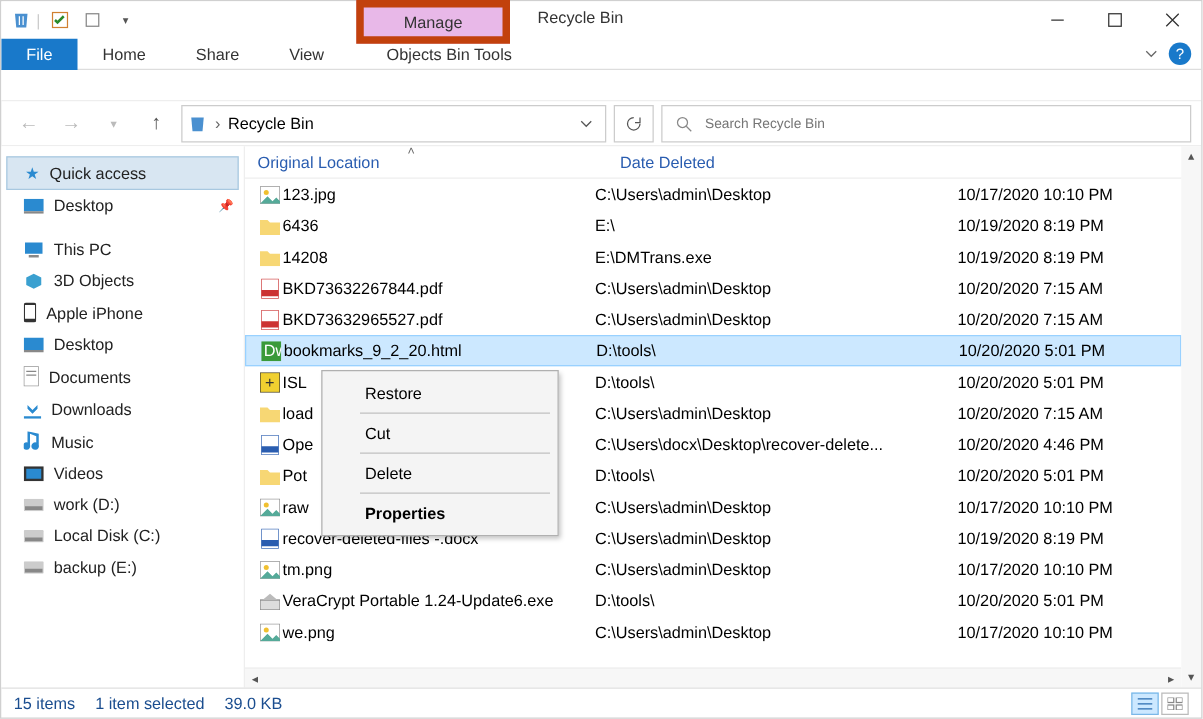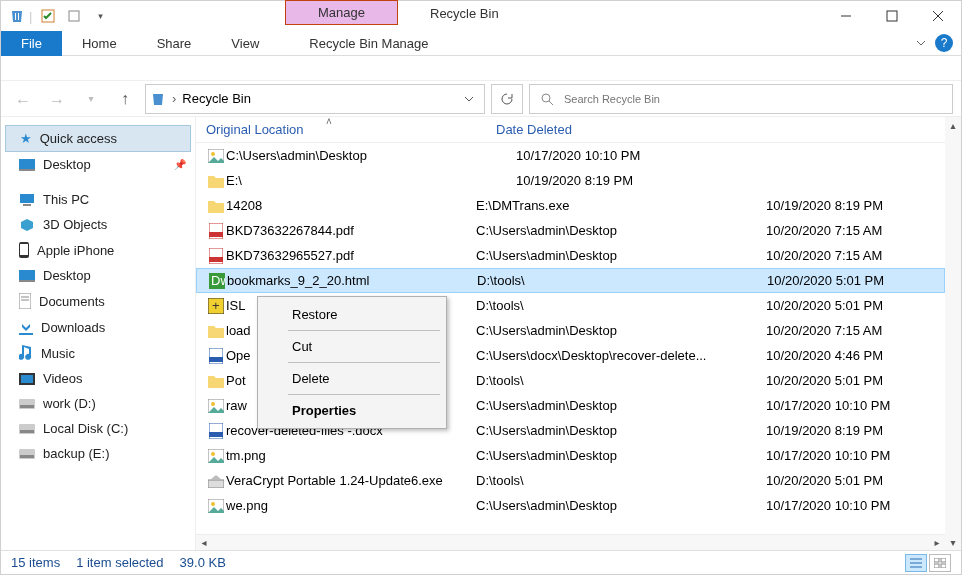--- a/index.html
+++ b/index.html
@@ -3,21 +3,21 @@
 <meta charset="utf-8">
 <style>
 * { box-sizing: border-box; margin: 0; padding: 0; font-family: "Segoe UI", Tahoma, sans-serif; font-size: 13px; }
 body { width: 962px; height: 575px; background: #fff; overflow: hidden; display: flex; flex-direction: column; border: 1px solid #d0d0d0; }
 
 
 .titlebar { height: 30px; display: flex; align-items: center; background: #fff; }
 .tb-left { display: flex; align-items: center; gap: 4px; padding-left: 8px; }
 .tb-qat { display: flex; align-items: center; gap: 2px; }
 .tb-qat button { width: 24px; height: 24px; background: none; border: none; display: flex; align-items: center; justify-content: center; }
-.tb-ctx-tab { background: #e8b8e8; color: #333; padding: 4px 32px; border: 1px solid #c2410c; position: relative; left: 0; }
+.tb-ctx-tab { background: #e8b8e8; color: #333; padding: 4px 32px; border: 6px solid #c2410c; position: relative; left: 0; }
 .tb-title { position: absolute; left: 430px; top: 6px; color: #333; }
 .tb-controls { margin-left: auto; display: flex; }
 .tb-controls button { width: 46px; height: 30px; background: none; border: none; display:flex; align-items:center; justify-content:center; }
 
 
 .ribbon { height: 25px; background: #fff; border-bottom: 1px solid #ddd; display: flex; align-items: center; }
 .ribbon .file-tab { background: #1979ca; color: #fff; padding: 4px 20px 4px 20px; height: 25px; display:flex; align-items:center; }
 .ribbon .tab { padding: 4px 20px; color: #333; }
 .ribbon .tab.ctx { color: #333; }
 .ribbon .spacer { flex: 1; }
@@ -136,21 +136,21 @@
         </svg>
       </button>
   </div>
 </div>
 
 <div class="ribbon">
   <div class="file-tab">File</div>
   <div class="tab">Home</div>
   <div class="tab">Share</div>
   <div class="tab">View</div>
-  <div class="tab ctx" style="margin-left:10px;">Recycle Bin Manage</div>
+  <div class="tab ctx" style="margin-left:10px;">Objects Bin Tools</div>
   <div class="spacer"></div>
   <div class="expand">
       <svg width="12" height="12">
         <path d="M2 4l4 4 4-4" fill="none" stroke="#666"></path>
       </svg>
     </div>
   <div class="help">?</div>
 </div>
 
 <div class="ribbon-body"></div>
@@ -321,29 +321,31 @@
         </div>
         <div class="rows" id="rows">
             <div class="row">
               <span class="ico">
                 <svg width="16" height="14">
                   <rect width="16" height="14" fill="#fff" stroke="#888"></rect>
                   <circle cx="5" cy="5" r="2" fill="#f0c030"></circle>
                   <path d="M0 14l6-6 4 4 3-3 3 3v2H0z" fill="#5a9"></path>
                 </svg>
               </span>
+              <span class="n">123.jpg</span>
               <span class="l">C:\Users\admin\Desktop</span>
               <span class="d">10/17/2020 10:10 PM</span>
             </div>
             <div class="row">
               <span class="ico">
                 <svg width="16" height="14">
                   <path fill="#f7d774" d="M0 2h6l2 2h8v10H0z"></path>
                 </svg>
               </span>
+              <span class="n">6436</span>
               <span class="l">E:\</span>
               <span class="d">10/19/2020 8:19 PM</span>
             </div>
             <div class="row">
               <span class="ico">
                 <svg width="16" height="14">
                   <path fill="#f7d774" d="M0 2h6l2 2h8v10H0z"></path>
                 </svg>
               </span>
               <span class="n">14208</span>

